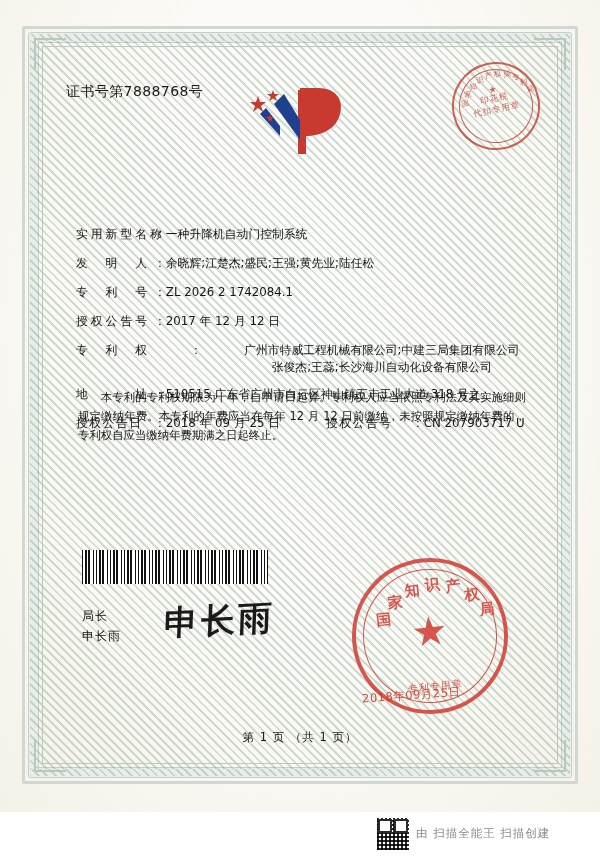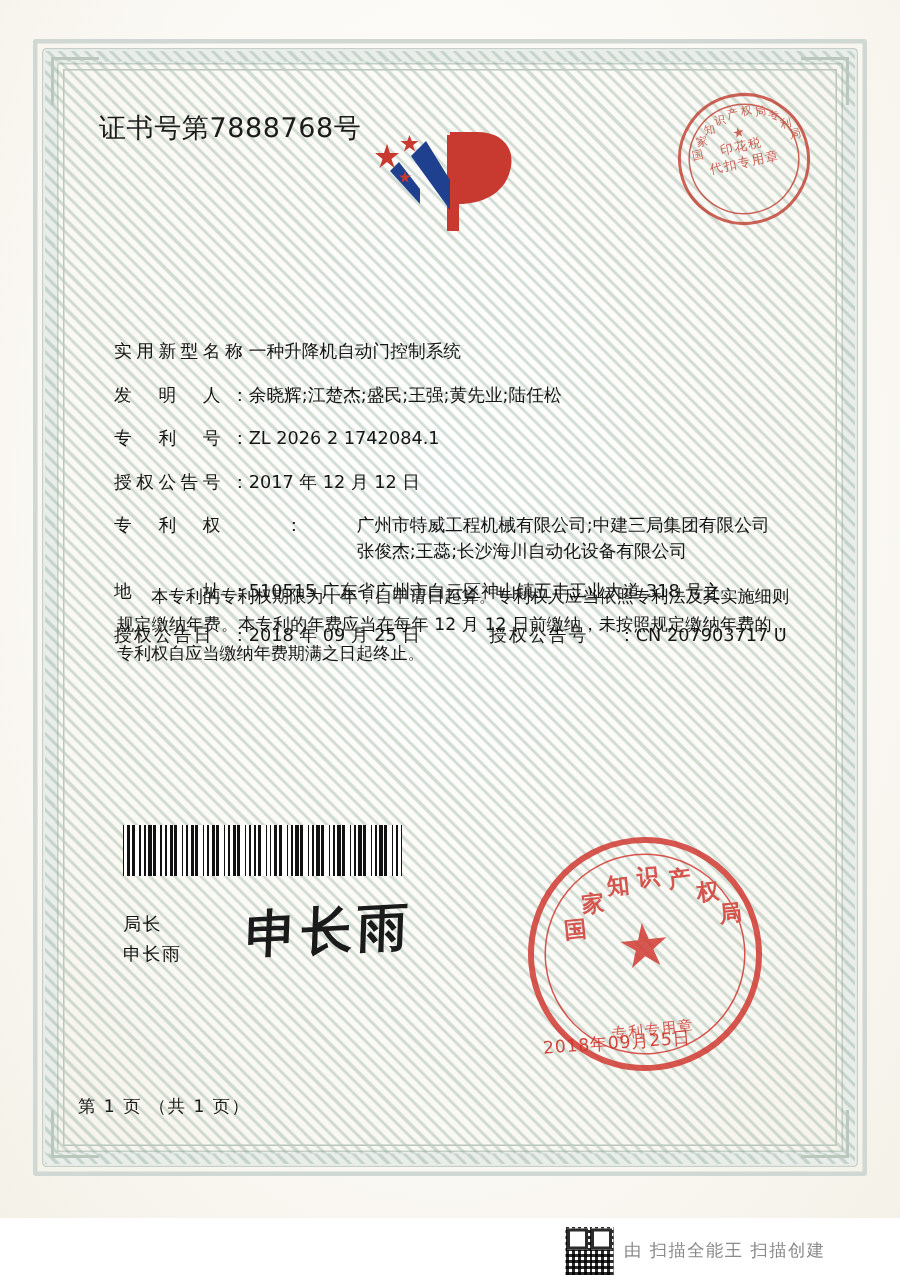--- a/index.html
+++ b/index.html
@@ -74,22 +74,22 @@
   
   .content {
     position: absolute;
     left: 52px; top: 58px;
     width: 496px;
     height: 700px;
   }
 
   .cert-number {
     position: absolute;
-    left: 14px; top: 15px;
-    font-size: 18px;
+    left: 14px; top: 25px;
+    font-size: 14px;
     color: #1b1b1b;
     letter-spacing: 0.4px;
   }
 
   
   .top-seal {
     position: absolute;
     right: 8px; top: 4px;
     width: 84px; height: 84px;
     border-radius: 50%;
@@ -169,21 +169,21 @@
     letter-spacing: 3px;
     white-space: nowrap;
   }
   .row .colon {
     flex: 0 0 10px;
     text-align: left;
   }
   .row .value {
     flex: 1;
   }
-  .row .value .line2 { display: block; }
+  .row .value .line2 { display: block; text-align: center; }
   .row.tight { margin-bottom: 10px; gap: 36px; }
 
   .two-col {
     display: flex;
     margin-bottom: 10px;
   }
   .two-col .half {
     display: flex;
     flex: 0 0 auto;
   }
@@ -295,20 +295,21 @@
     color: #d0342c;
     font-size: 11.5px;
     opacity: 0.9;
     transform: rotate(-4deg);
     letter-spacing: 0.5px;
   }
 
   .page-footer {
     position: absolute;
     left: 0; right: 0; top: 672px;
+    text-align: center;
     font-size: 11.5px;
     color: #1a1a1a;
     letter-spacing: 1px;
   }
 
   
   .bottom-strip {
     position: absolute;
     left: 0; top: 812px;
     width: 600px; height: 44px;

